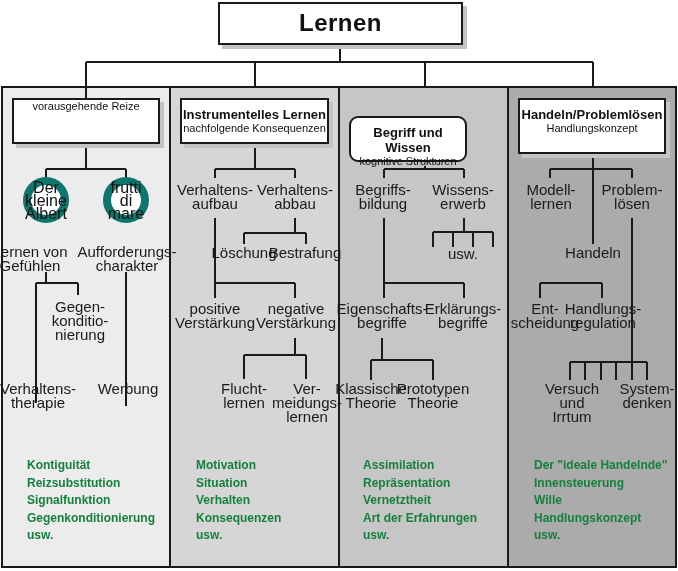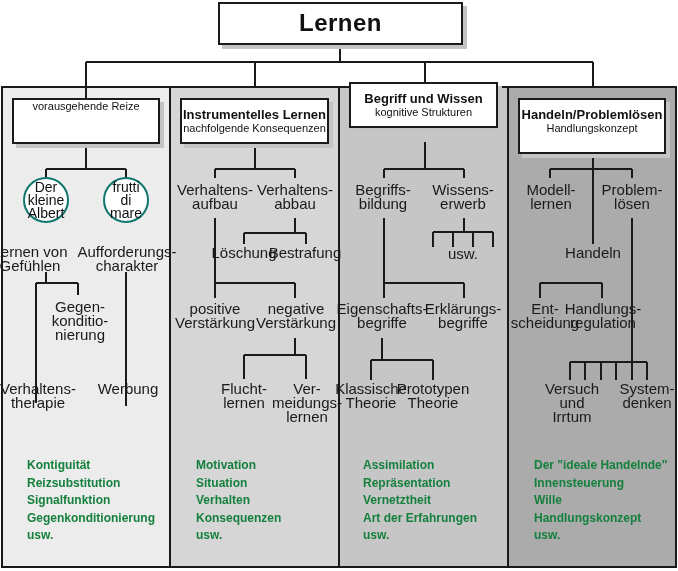--- a/index.html
+++ b/index.html
@@ -6,24 +6,24 @@
   body { width: 678px; height: 571px; position: relative; overflow: hidden;
          font-family: "Liberation Sans", "DejaVu Sans", sans-serif; color: #111; }
   svg#diagram { position: absolute; left: 0; top: 0; }
   .lbl { position: absolute; font-size: 15px; line-height: 14px; text-align: center;
          color: #1a1a1a; white-space: pre-line; transform: translateX(-50%); }
   .box { position: absolute; background: #fff; border: 2px solid #1a1a1a;
          box-shadow: 4px 4px 0 #c4c4c4; text-align: center; box-sizing: border-box; }
   .root-title { font-weight: bold; font-size: 24px; line-height: 38px; letter-spacing: 0.5px; }
   .col-title { font-size: 13px; font-weight: bold; line-height: 15px; margin-top: 7px; }
   .col-sub { font-size: 11px; line-height: 13px; }
-  .circle { position: absolute; width: 46px; height: 46px; border: 2px solid #0f766e;
+  .circle { position: absolute; width: 46px; height: 46px; border: 8px solid #0f766e;
             border-radius: 50%; background: #fff; box-sizing: border-box;
             display: flex; align-items: center; justify-content: center;
-            font-size: 14px; line-height: 13px; text-align: center; white-space: pre-line; }
+            font-size: 16px; line-height: 13px; text-align: center; white-space: pre-line; }
   .summary { position: absolute; font-size: 12px; font-weight: bold; line-height: 17.5px; color: #15803d; }
   .summary div { white-space: nowrap; }
 </style>
 </head>
 <body>
 
 <svg id="diagram" width="678" height="571">
   <rect id="bg0" x="2" y="87" width="168" height="480" stroke="#1a1a1a" stroke-width="2" fill="#ececec"></rect>
   <rect id="bg1" x="170" y="87" width="169" height="480" stroke="#1a1a1a" stroke-width="2" fill="#d6d6d6"></rect>
   <rect id="bg2" x="339" y="87" width="169" height="480" stroke="#1a1a1a" stroke-width="2" fill="#c6c6c6"></rect>
@@ -48,21 +48,21 @@
   <div class="root-title">Lernen</div>
 </div>
 
 <div class="box" style="left:12px; top:98px; width:148px; height:46px;">
   <div class="col-sub">vorausgehende Reize</div>
 </div>
 <div class="box" style="left:180px; top:98px; width:149px; height:46px;">
   <div class="col-title">Instrumentelles Lernen</div>
   <div class="col-sub">nachfolgende Konsequenzen</div>
 </div>
-<div class="box" style="left:349px; top:82px; width:149px; height:46px;">
+<div class="box" style="left:349px; top:116px; width:118px; height:46px;border-radius:9px;">
   <div class="col-title">Begriff und Wissen</div>
   <div class="col-sub">kognitive Strukturen</div>
 </div>
 <div class="box" style="left:518px; top:98px; width:148px; height:56px;">
   <div class="col-title">Handeln/Problemlösen</div>
   <div class="col-sub">Handlungskonzept</div>
 </div>
 
 <div class="circle" style="left:23px; top:177px;">Der
 kleine

